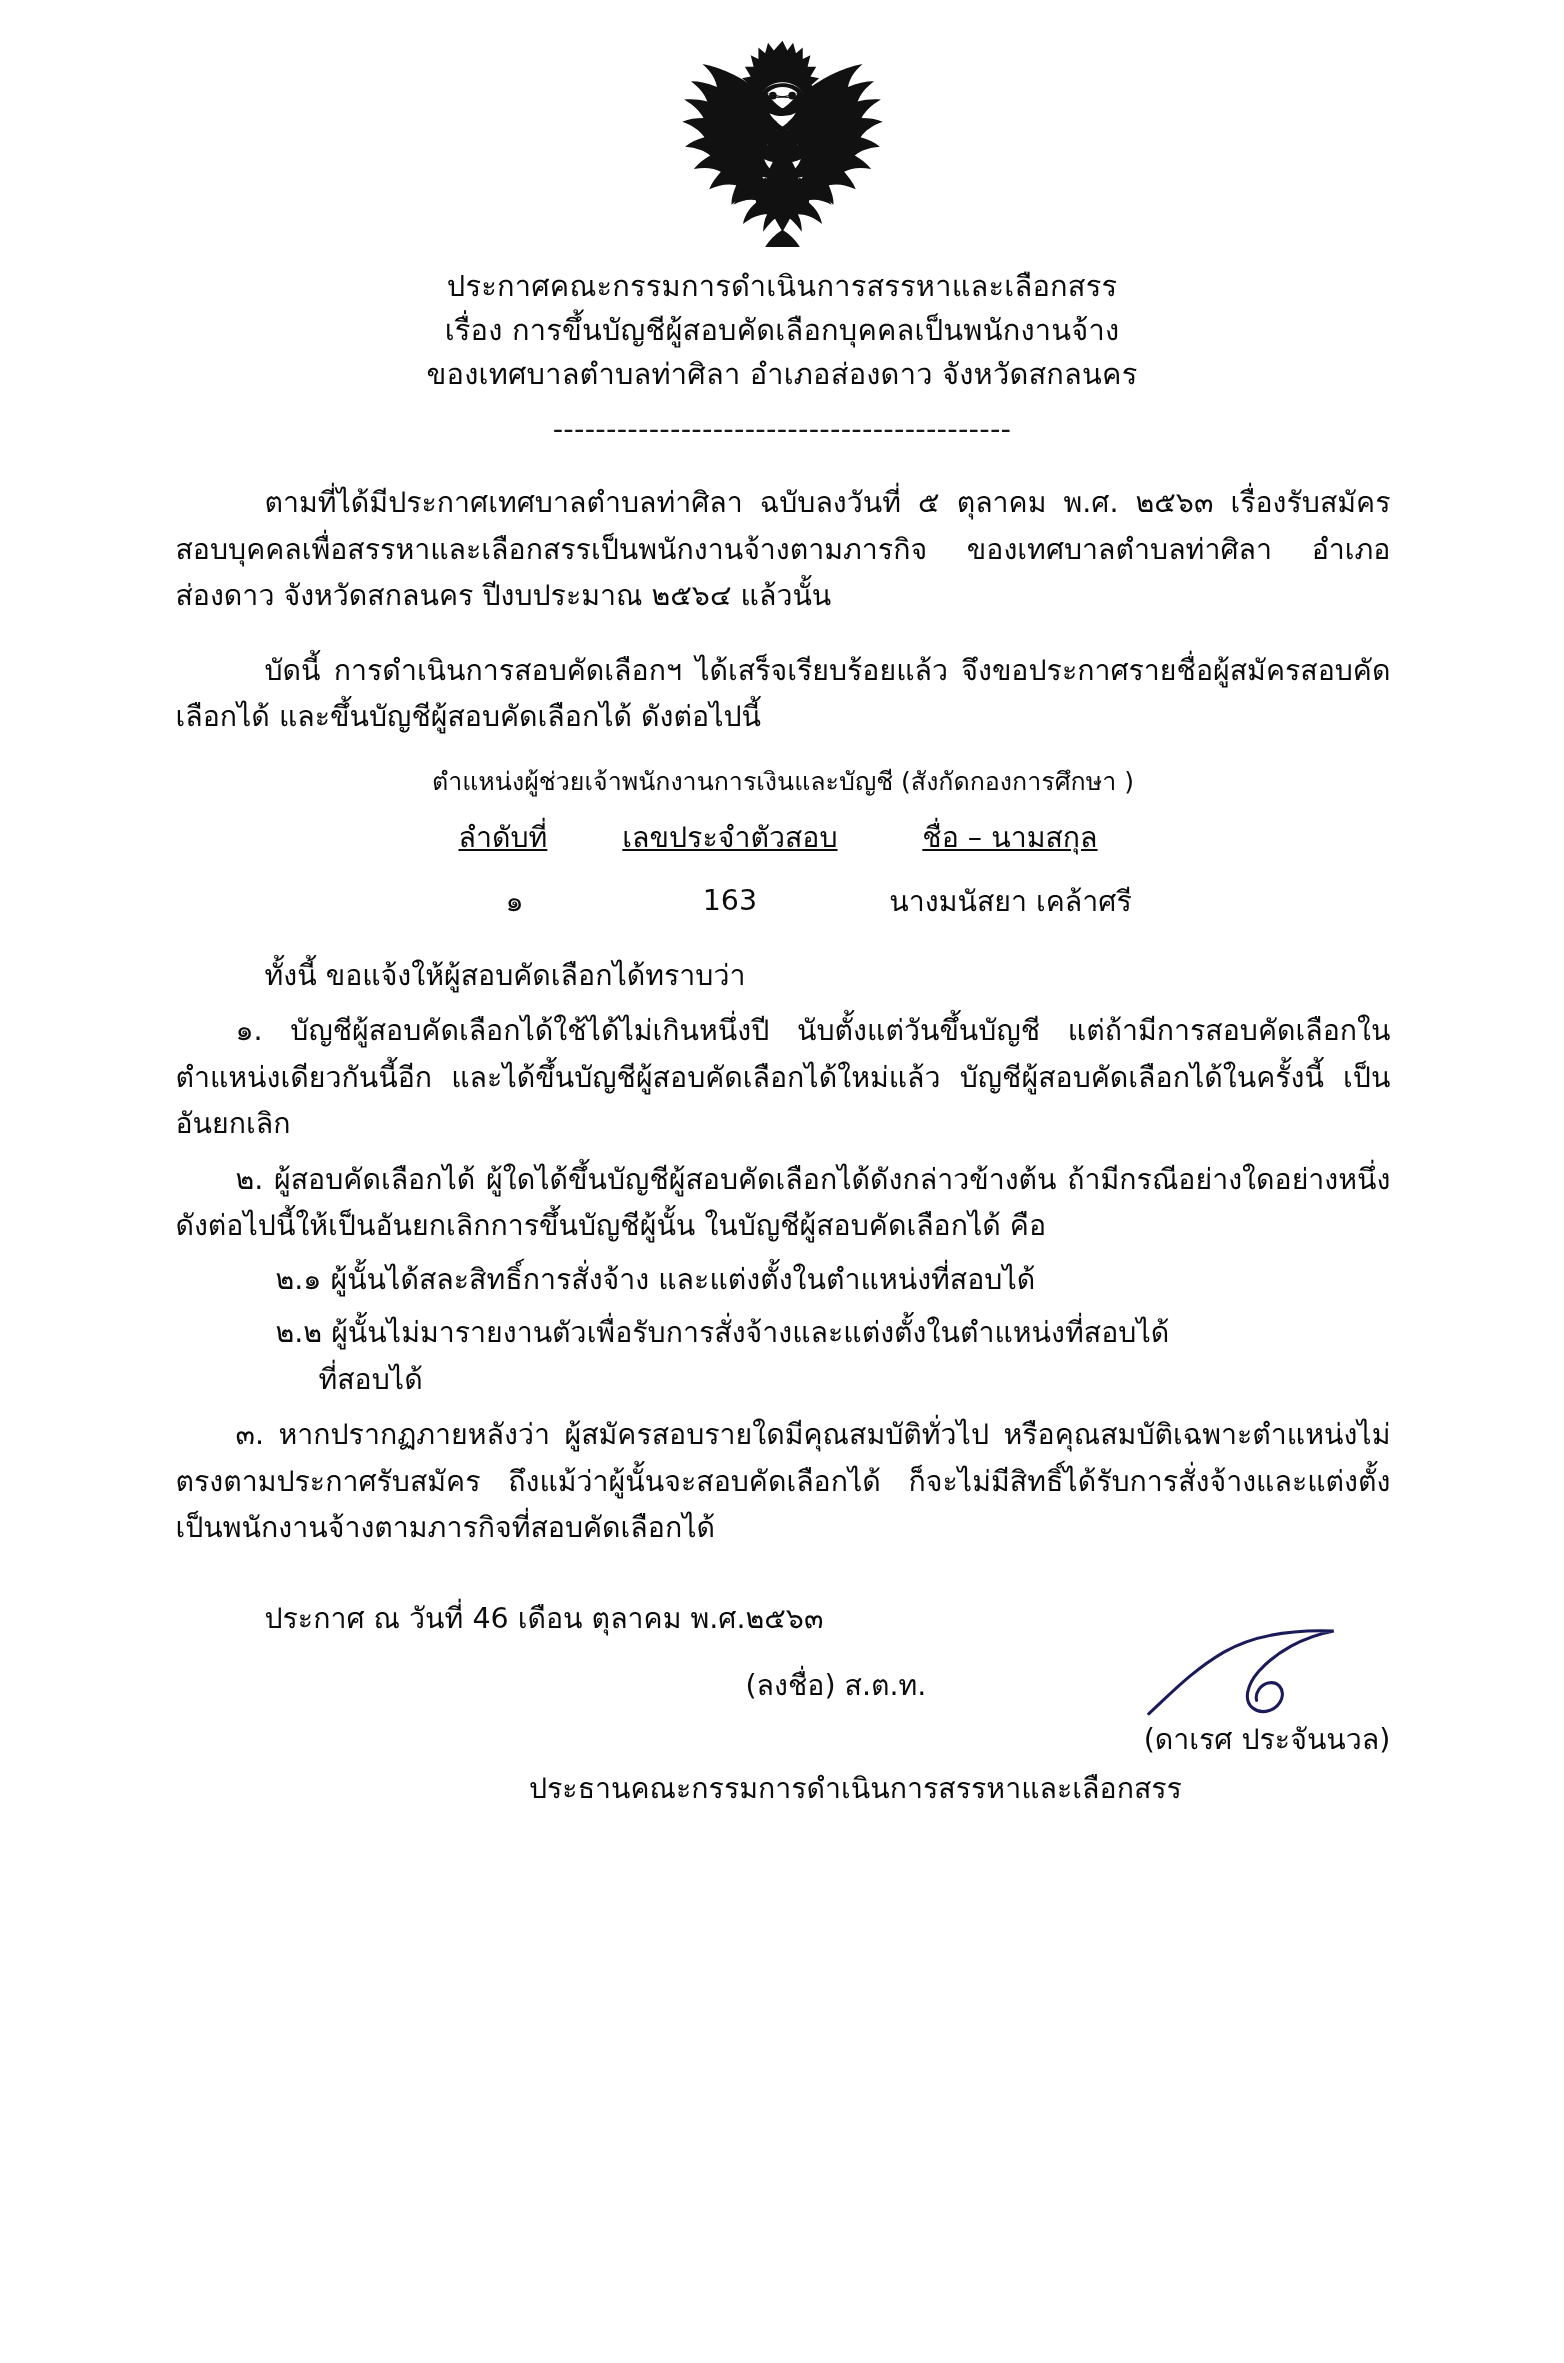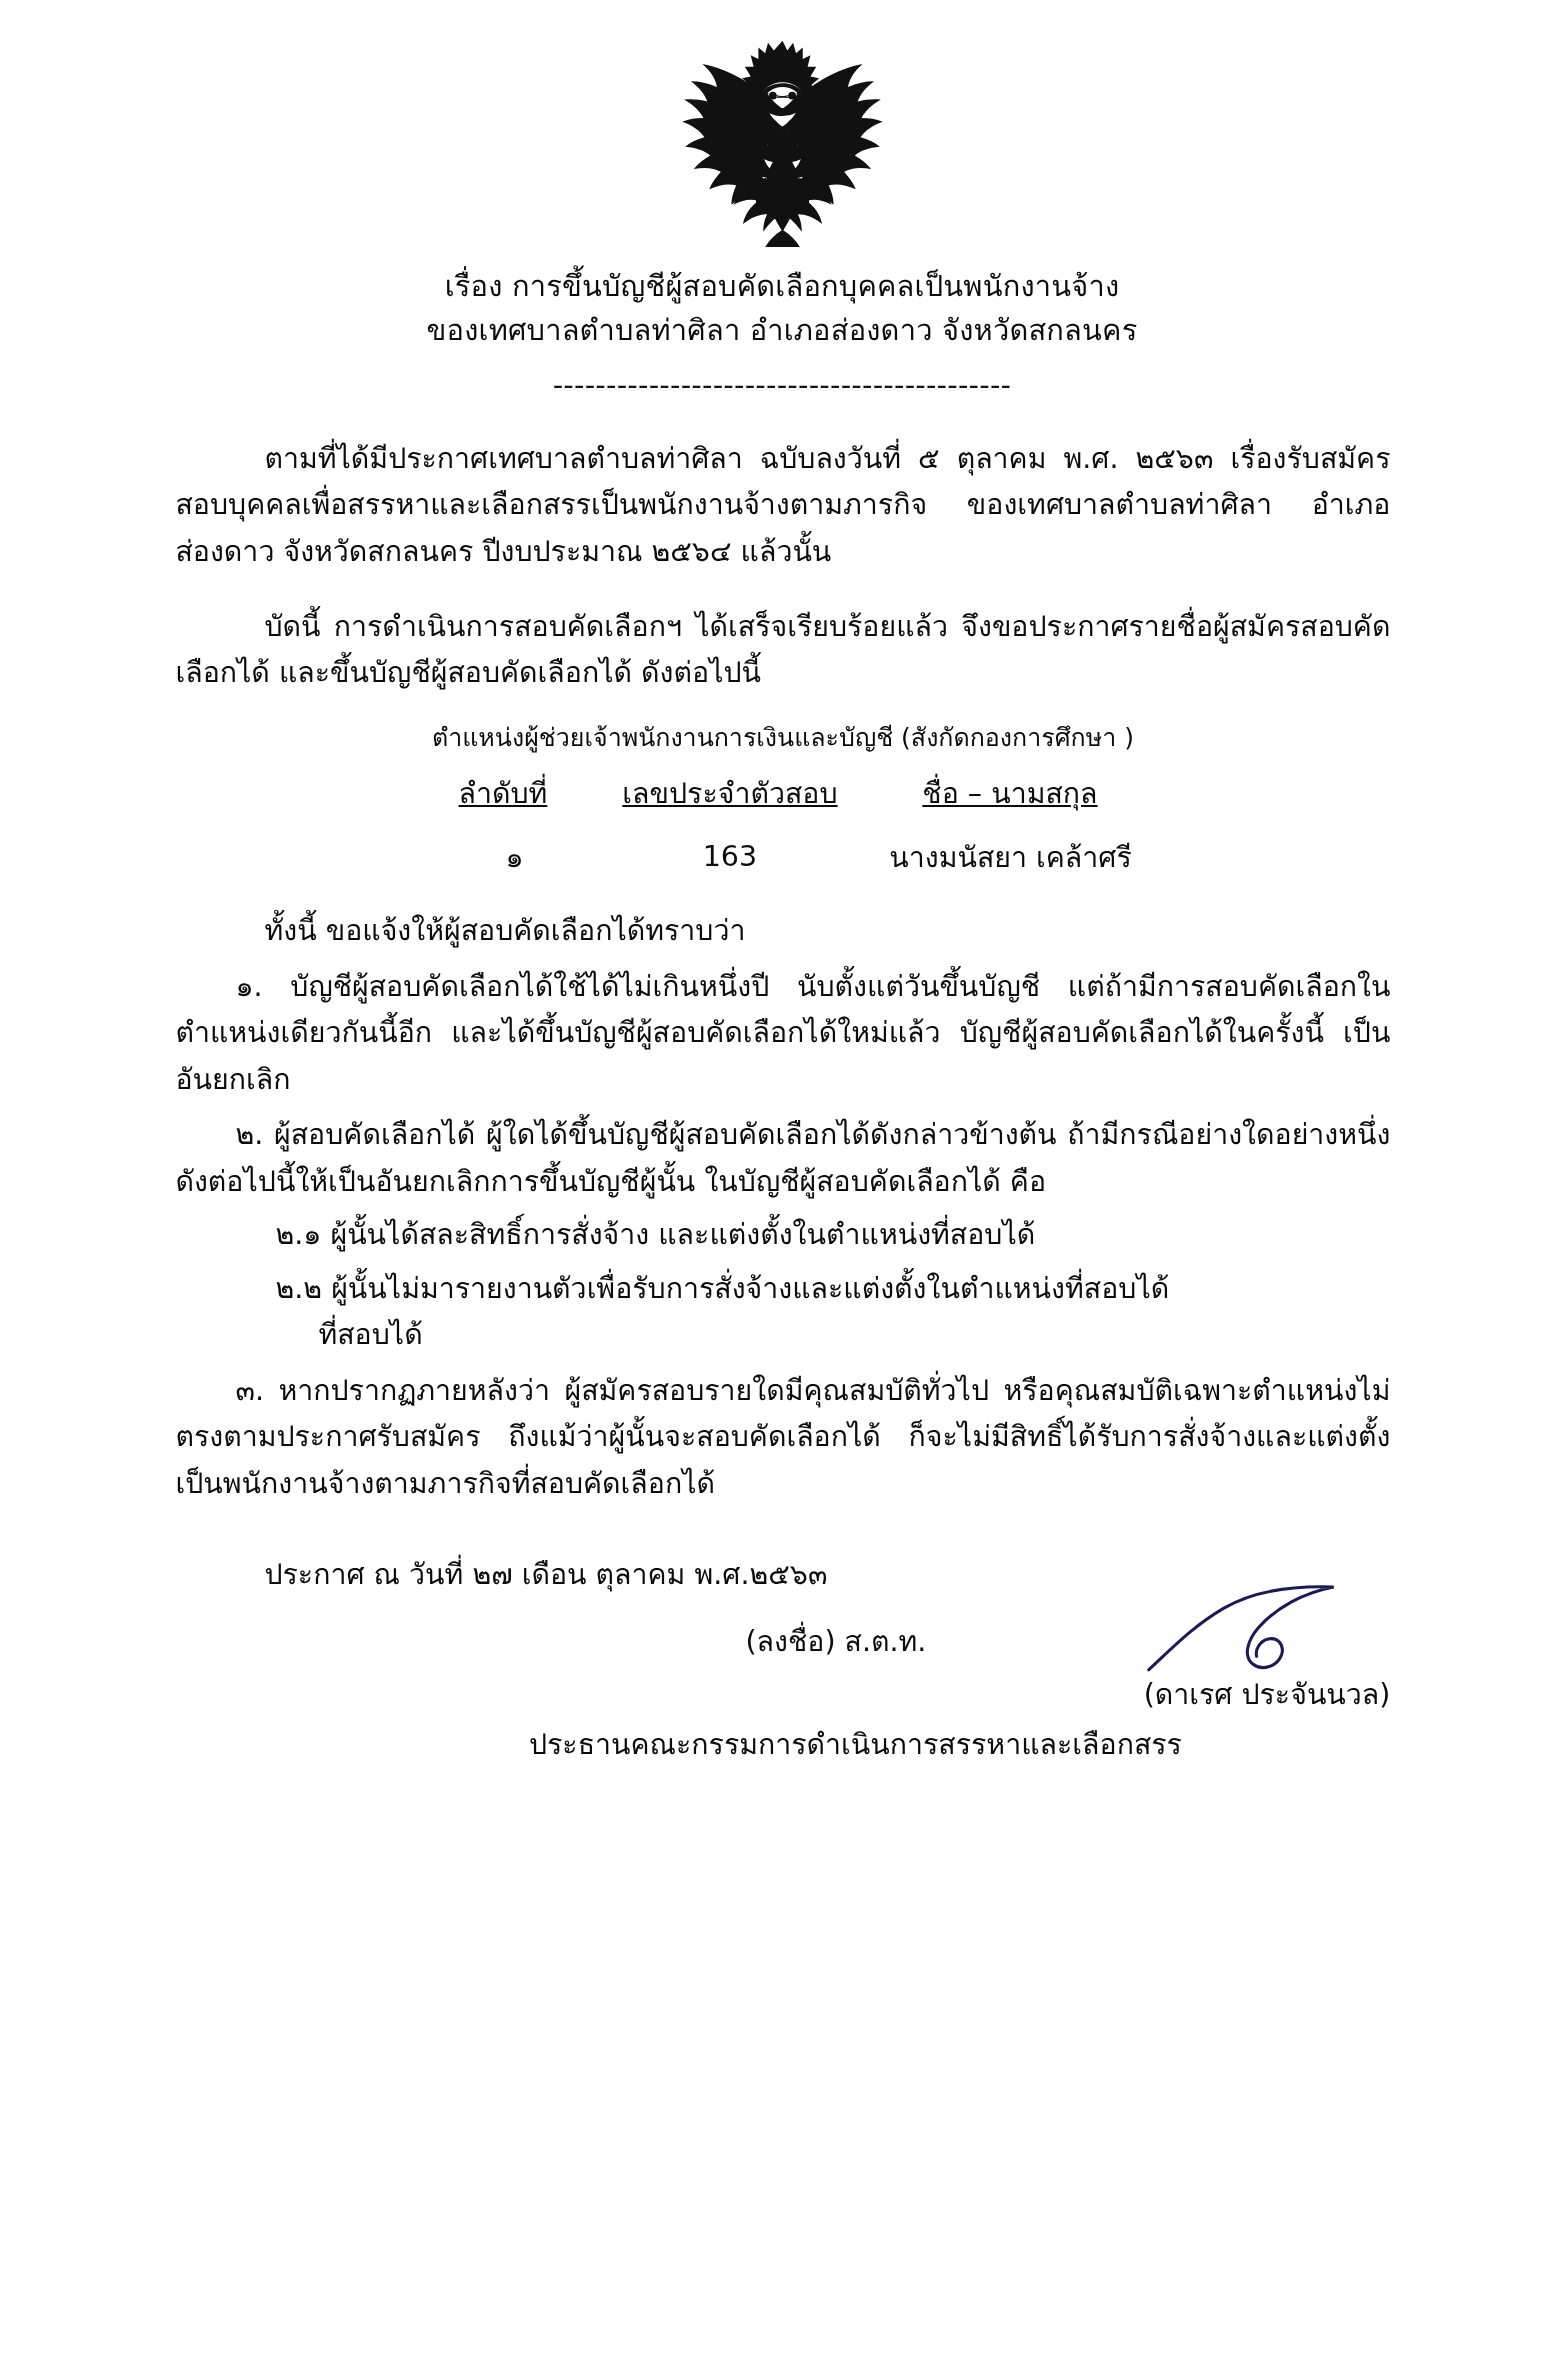--- a/index.html
+++ b/index.html
@@ -187,20 +187,21 @@
 
         <path d="M108 150 c-14 4 -26 14 -34 28 c10 -5 18 -6 26 -4 c-8 6 -14 14 -16 24 c9 -7 17 -10 25 -10 c-3 6 -4 12 -4 18 c7 -9 13 -15 20 -19 z"></path>
         <path d="M142 150 c14 4 26 14 34 28 c-10 -5 -18 -6 -26 -4 c8 6 14 14 16 24 c-9 -7 -17 -10 -25 -10 c3 6 4 12 4 18 c-7 -9 -13 -15 -20 -19 z"></path>
 
         <path d="M125 204 c-8 5 -14 11 -18 18 l36 0 c-4 -7 -10 -13 -18 -18 z"></path>
       </g>
     </svg>
   </div>
 
   <div class="heading">
+    <div>ประกาศคณะกรรมการดำเนินการสรรหาและเลือกสรร</div>
     <div>เรื่อง   การขึ้นบัญชีผู้สอบคัดเลือกบุคคลเป็นพนักงานจ้าง</div>
     <div>ของเทศบาลตำบลท่าศิลา อำเภอส่องดาว จังหวัดสกลนคร</div>
     <div class="rule">-------------------------------------------</div>
   </div>
 
   <div class="body">
 
     <div class="para"><span class="ind1"></span><span>ตามที่ได้มีประกาศเทศบาลตำบลท่าศิลา ฉบับลงวันที่ ๕ ตุลาคม พ.ศ. ๒๕๖๓ เรื่องรับสมัครสอบบุคคลเพื่อสรรหาและเลือกสรรเป็นพนักงานจ้างตามภารกิจ ของเทศบาลตำบลท่าศิลา อำเภอส่องดาว จังหวัดสกลนคร ปีงบประมาณ ๒๕๖๔  แล้วนั้น</span></div>
 
     <div class="para"><span class="ind1"></span><span>บัดนี้ การดำเนินการสอบคัดเลือกฯ ได้เสร็จเรียบร้อยแล้ว  จึงขอประกาศรายชื่อผู้สมัครสอบคัดเลือกได้ และขึ้นบัญชีผู้สอบคัดเลือกได้ ดังต่อไปนี้</span></div>
@@ -231,21 +232,21 @@
     <div class="item"><span class="lead"></span><span>๒. ผู้สอบคัดเลือกได้ ผู้ใดได้ขึ้นบัญชีผู้สอบคัดเลือกได้ดังกล่าวข้างต้น ถ้ามีกรณีอย่างใดอย่างหนึ่งดังต่อไปนี้ให้เป็นอันยกเลิกการขึ้นบัญชีผู้นั้น ในบัญชีผู้สอบคัดเลือกได้ คือ</span></div>
 
     <div class="sub"><span class="lead"></span><span>๒.๑ ผู้นั้นได้สละสิทธิ์การสั่งจ้าง และแต่งตั้งในตำแหน่งที่สอบได้</span></div>
 
     <div class="sub"><span class="lead"></span><span>๒.๒ ผู้นั้นไม่มารายงานตัวเพื่อรับการสั่งจ้างและแต่งตั้งในตำแหน่งที่สอบได้</span></div>
 
     <div class="cont"><span class="lead"></span><span>ที่สอบได้</span></div>
 
     <div class="item"><span class="lead"></span><span>๓. หากปรากฏภายหลังว่า ผู้สมัครสอบรายใดมีคุณสมบัติทั่วไป หรือคุณสมบัติเฉพาะตำแหน่งไม่ตรงตามประกาศรับสมัคร ถึงแม้ว่าผู้นั้นจะสอบคัดเลือกได้ ก็จะไม่มีสิทธิ์ได้รับการสั่งจ้างและแต่งตั้งเป็นพนักงานจ้างตามภารกิจที่สอบคัดเลือกได้</span></div>
 
-    <div class="announce-line">ประกาศ  ณ  วันที่  ๒๗  เดือน  ตุลาคม  พ.ศ.๒๕๖๓</div>
+    <div class="announce-line">ประกาศ  ณ  วันที่  46  เดือน  ตุลาคม  พ.ศ.๒๕๖๓</div>
 
     <div class="sig-block">
       <svg class="sig-scribble" viewBox="0 0 220 120" aria-label="signature">
         <path d="M8 92 C30 72 52 48 86 28 C112 13 146 4 200 6 C168 12 140 28 122 48 C110 62 106 78 116 86 C126 94 142 88 146 76 C149 66 142 58 132 60 C124 62 118 70 120 78" fill="none" stroke="#1b1b5a" stroke-width="3.2" stroke-linecap="round"></path>
       </svg>
       <div class="sig-row">(ลงชื่อ) ส.ต.ท.</div>
       <div class="sig-name">(ดาเรศ  ประจันนวล)</div>
       <div class="sig-title">ประธานคณะกรรมการดำเนินการสรรหาและเลือกสรร</div>
     </div>
 

